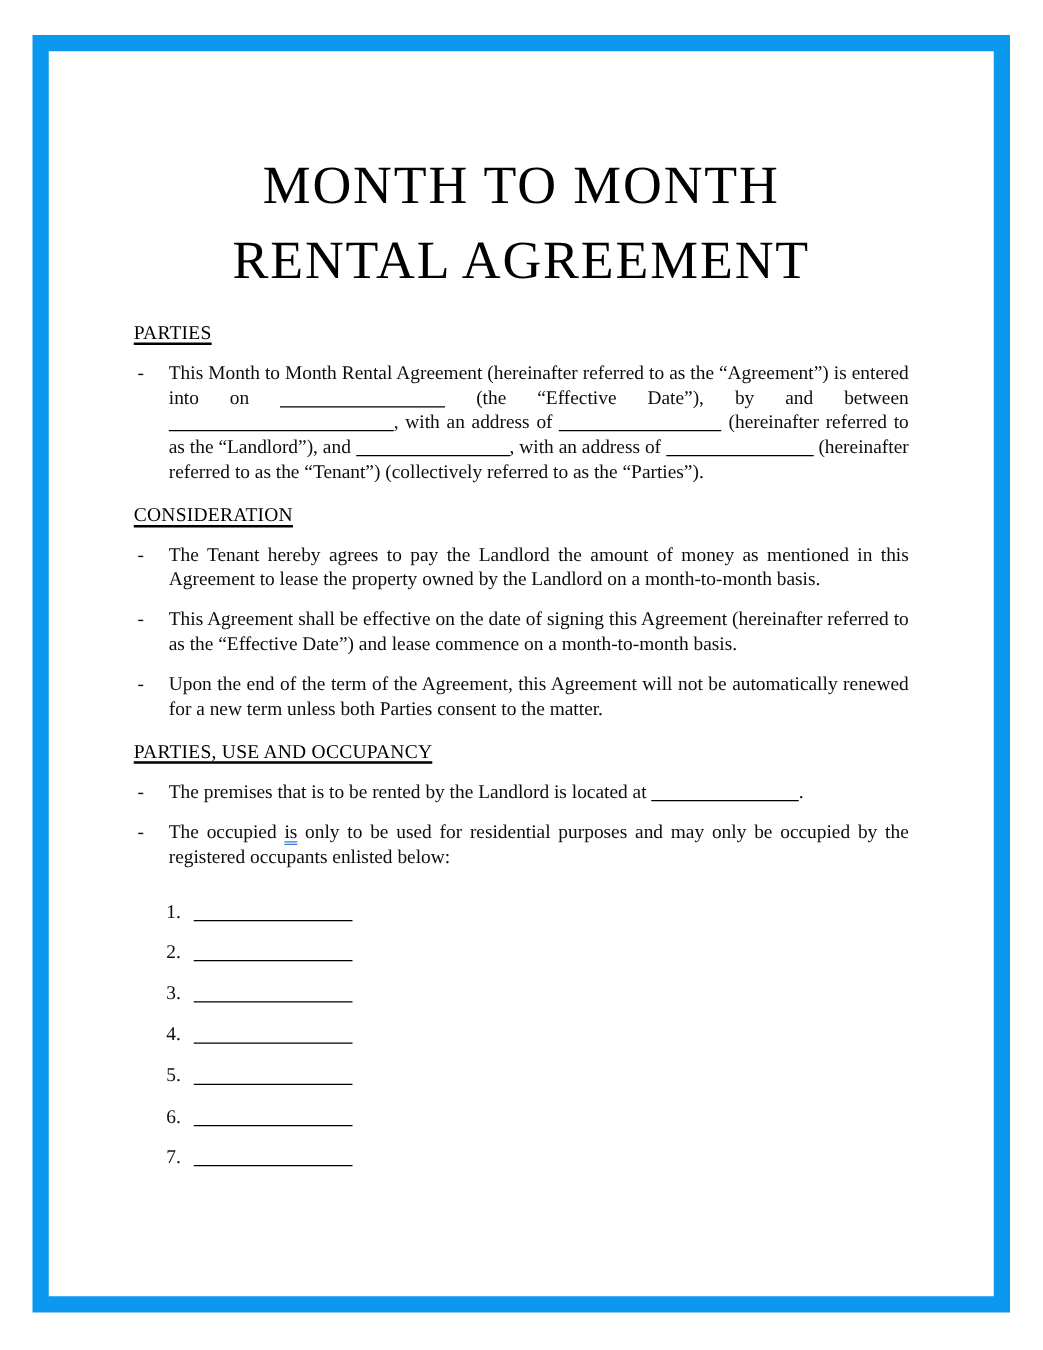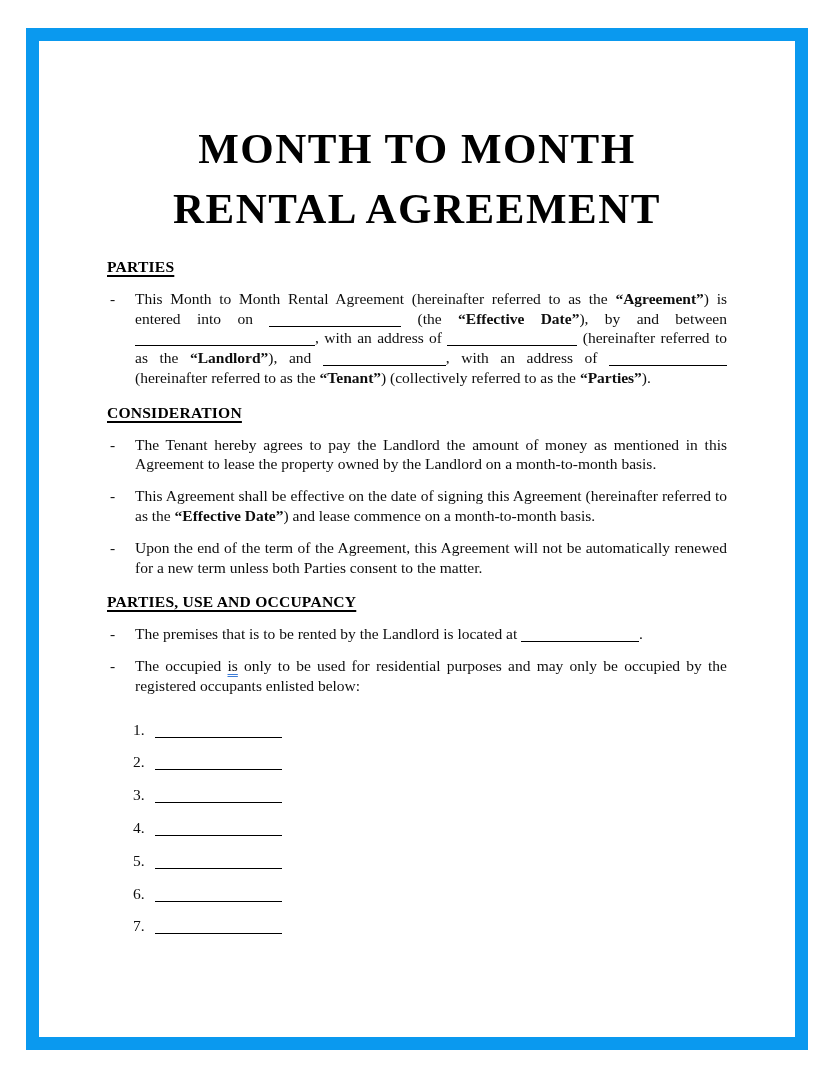--- a/index.html
+++ b/index.html
@@ -25,30 +25,30 @@
   }
   .content{
     box-sizing:border-box;
     width:100%;height:100%;
     padding:78px 68px 0 68px;
     font-size:15.5px;
     line-height:19.8px;
   }
   .title{
     text-align:center;
-    font-weight:700;
+    font-weight:400;
     font-size:43px;
     line-height:60px;
     letter-spacing:1.5px;
     color:#000;
     margin:0 0 18px 0;
   }
   .h2{
     margin:15px 0 0 0;
-    font-weight:700;
+    font-weight:400;
     font-size:15.6px;
     letter-spacing:0.2px;
     text-decoration:underline;
     text-decoration-thickness:1.5px;
     text-underline-offset:3px;
     color:#000;
   }
   .bullet{
     display:flex;
     margin-top:12px;
@@ -56,21 +56,21 @@
   .dash{
     flex:0 0 28px;
     width:28px;
     box-sizing:border-box;
     padding-left:3px;
   }
   .para{
     flex:1;
     text-align:justify;
   }
-  .b{font-weight:700;}
+  .b{font-weight:400;}
   .gcheck{
     text-decoration-line:underline;
     text-decoration-style:double;
     text-decoration-color:var(--gcheck);
     text-decoration-thickness:1px;
     text-underline-offset:2.5px;
   }
   .blank{
     display:inline-block;
     border-bottom:1.4px solid #000;

